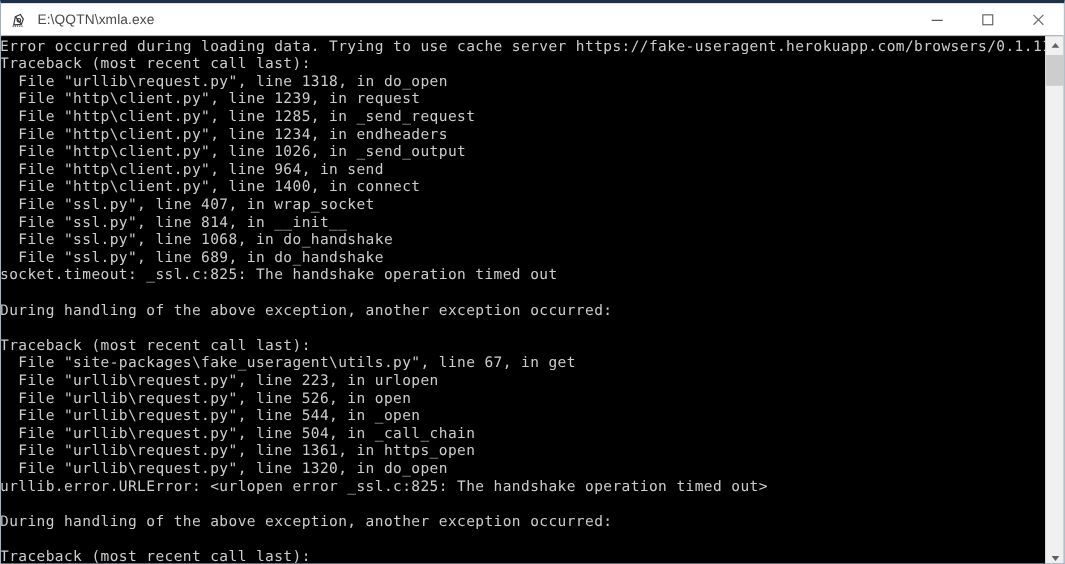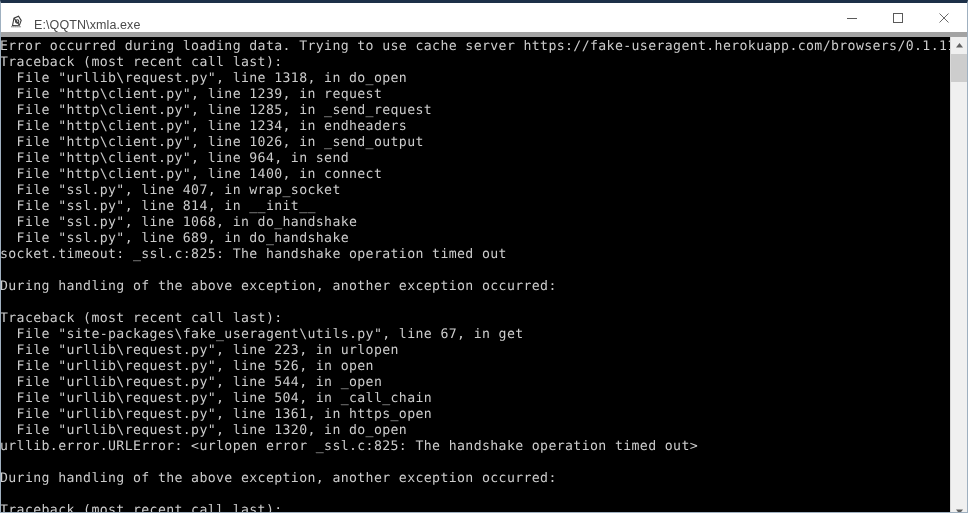--- a/index.html
+++ b/index.html
@@ -24,22 +24,22 @@
     border-right: 1px solid #9fb0c0;
     border-bottom: 1px solid #9fb0c0;
     overflow: hidden;
   }
   
   #titlebar {
     position: relative;
     height: 29px;
     background: #ffffff;
     display: flex;
-    align-items: flex-end;
-    border-bottom: 5px solid #a3a3a3;
+    align-items: center;
+    border-bottom: 1px solid #a3a3a3;
   }
   #app-icon {
     width: 22px;
     height: 22px;
     margin-left: 5px;
     margin-right: 6px;
     flex: 0 0 auto;
     display: flex;
     align-items: center;
     justify-content: center;

